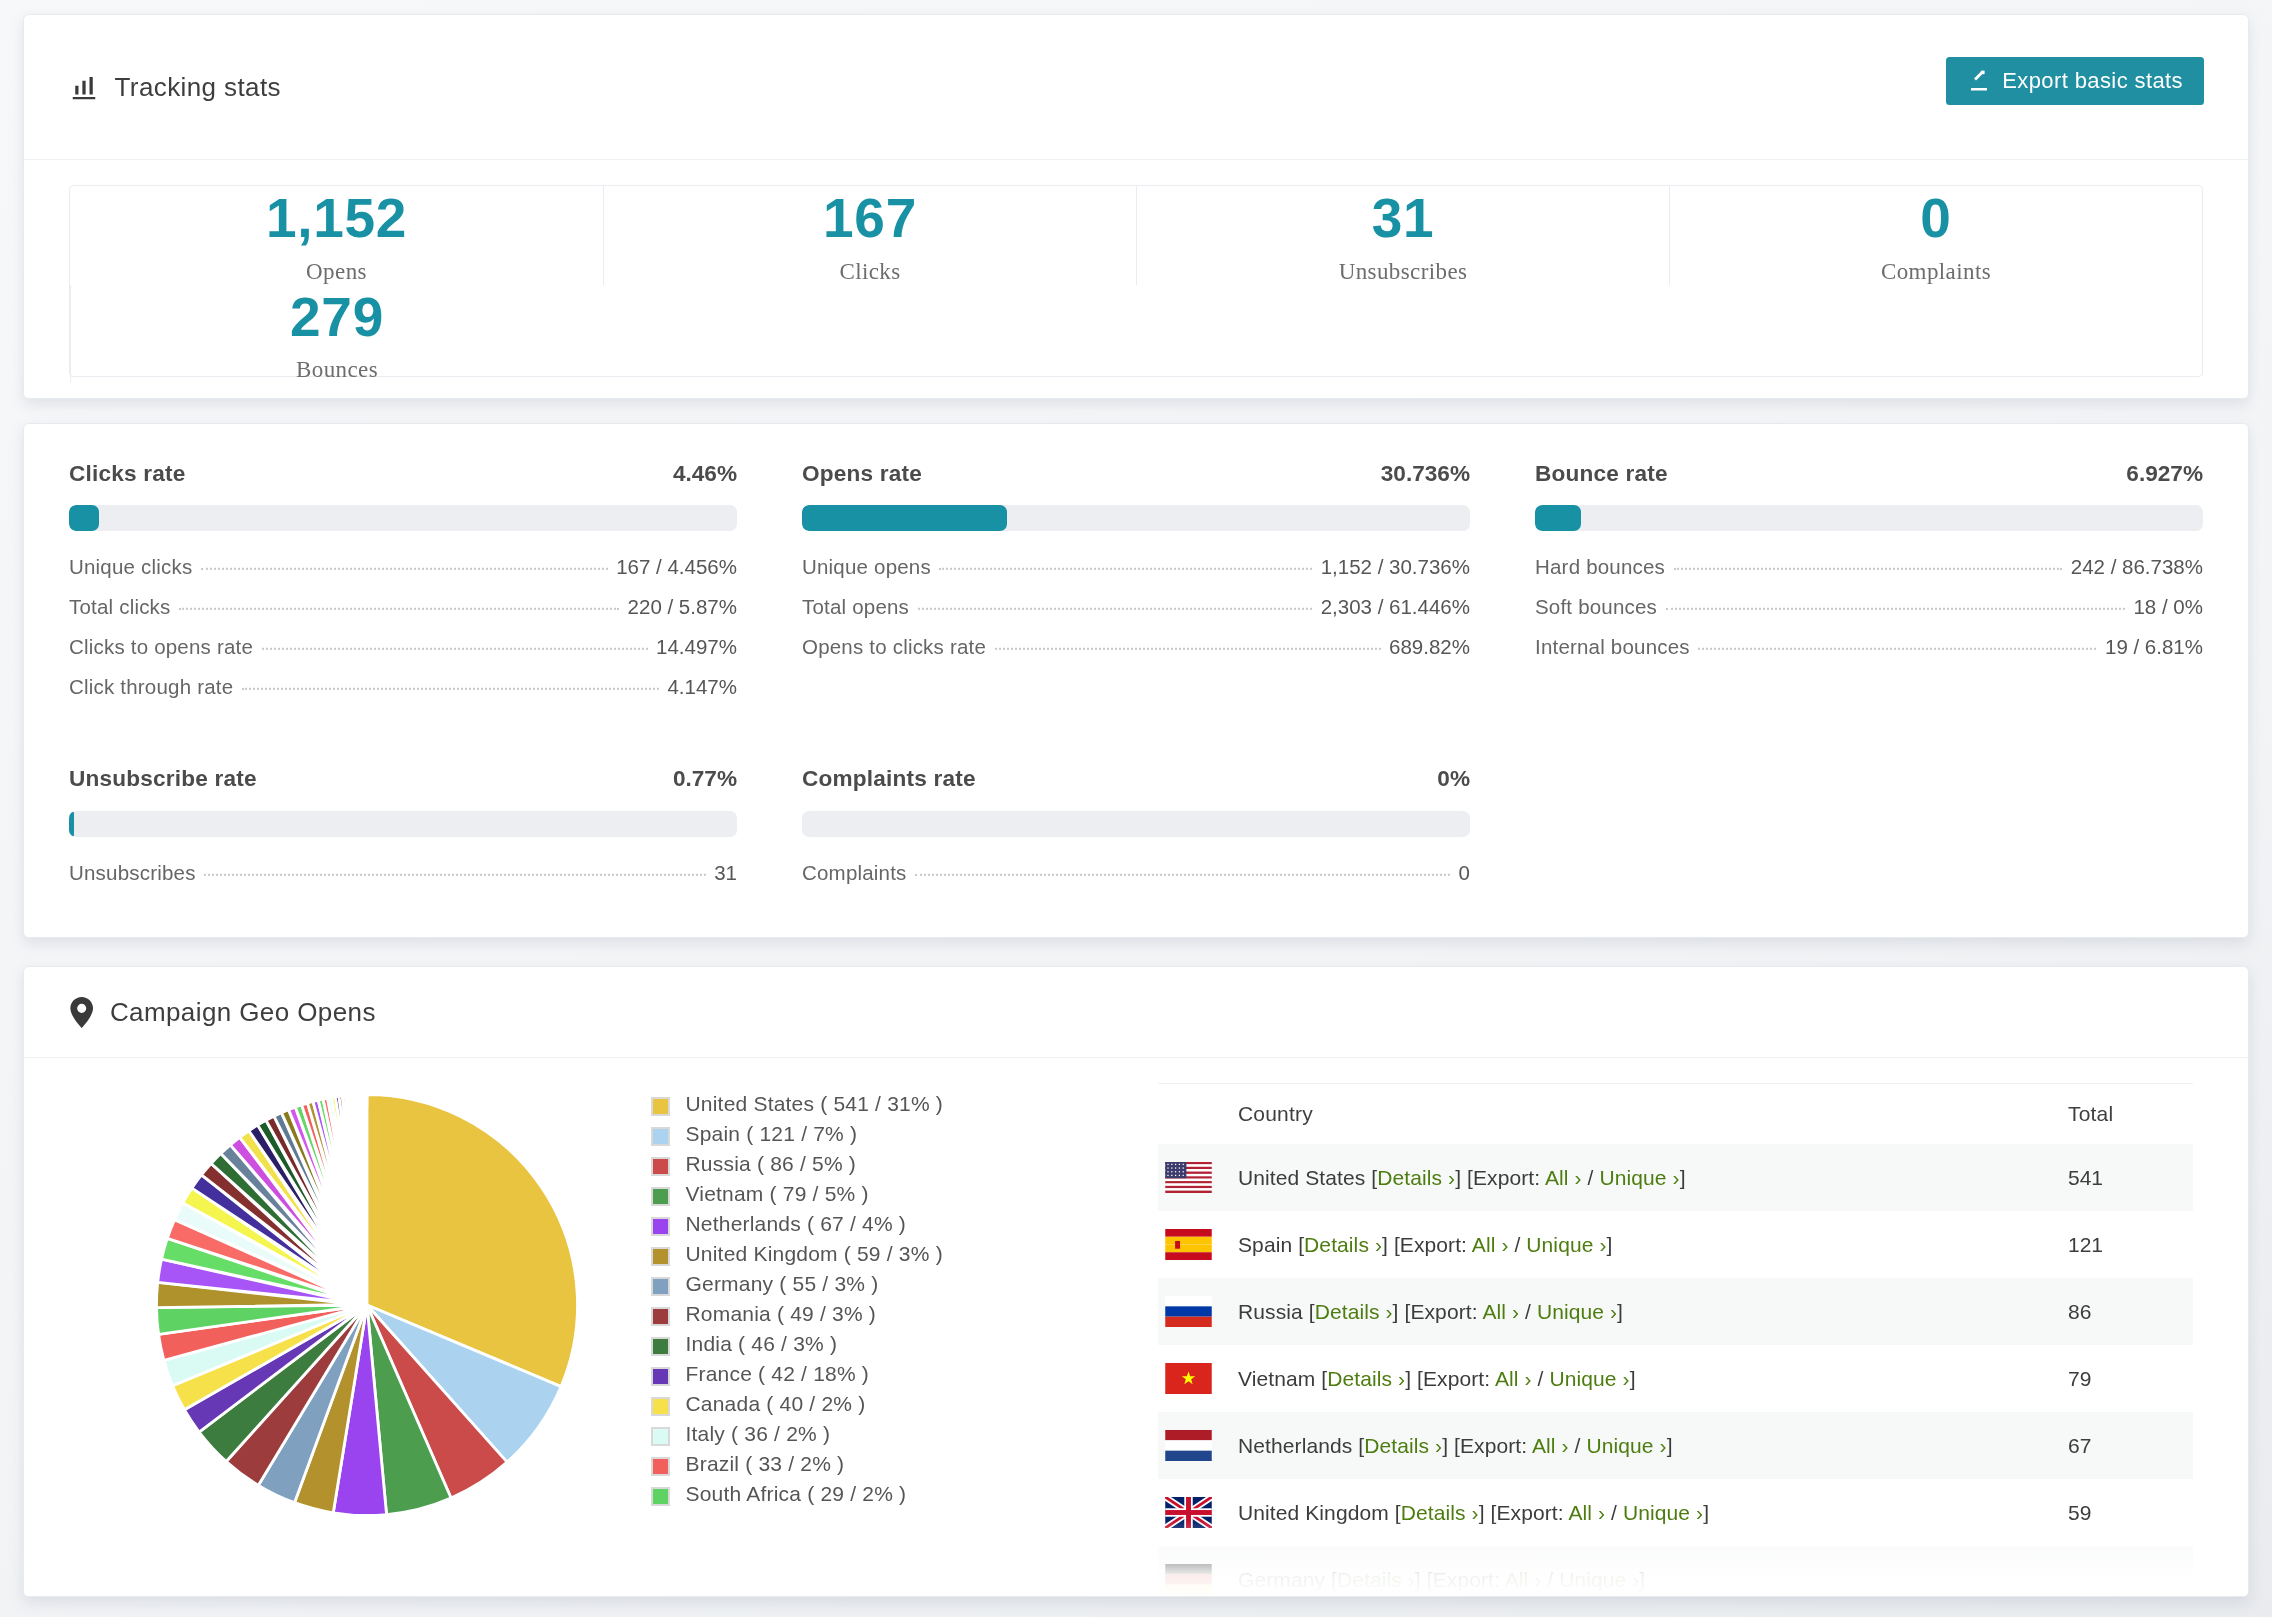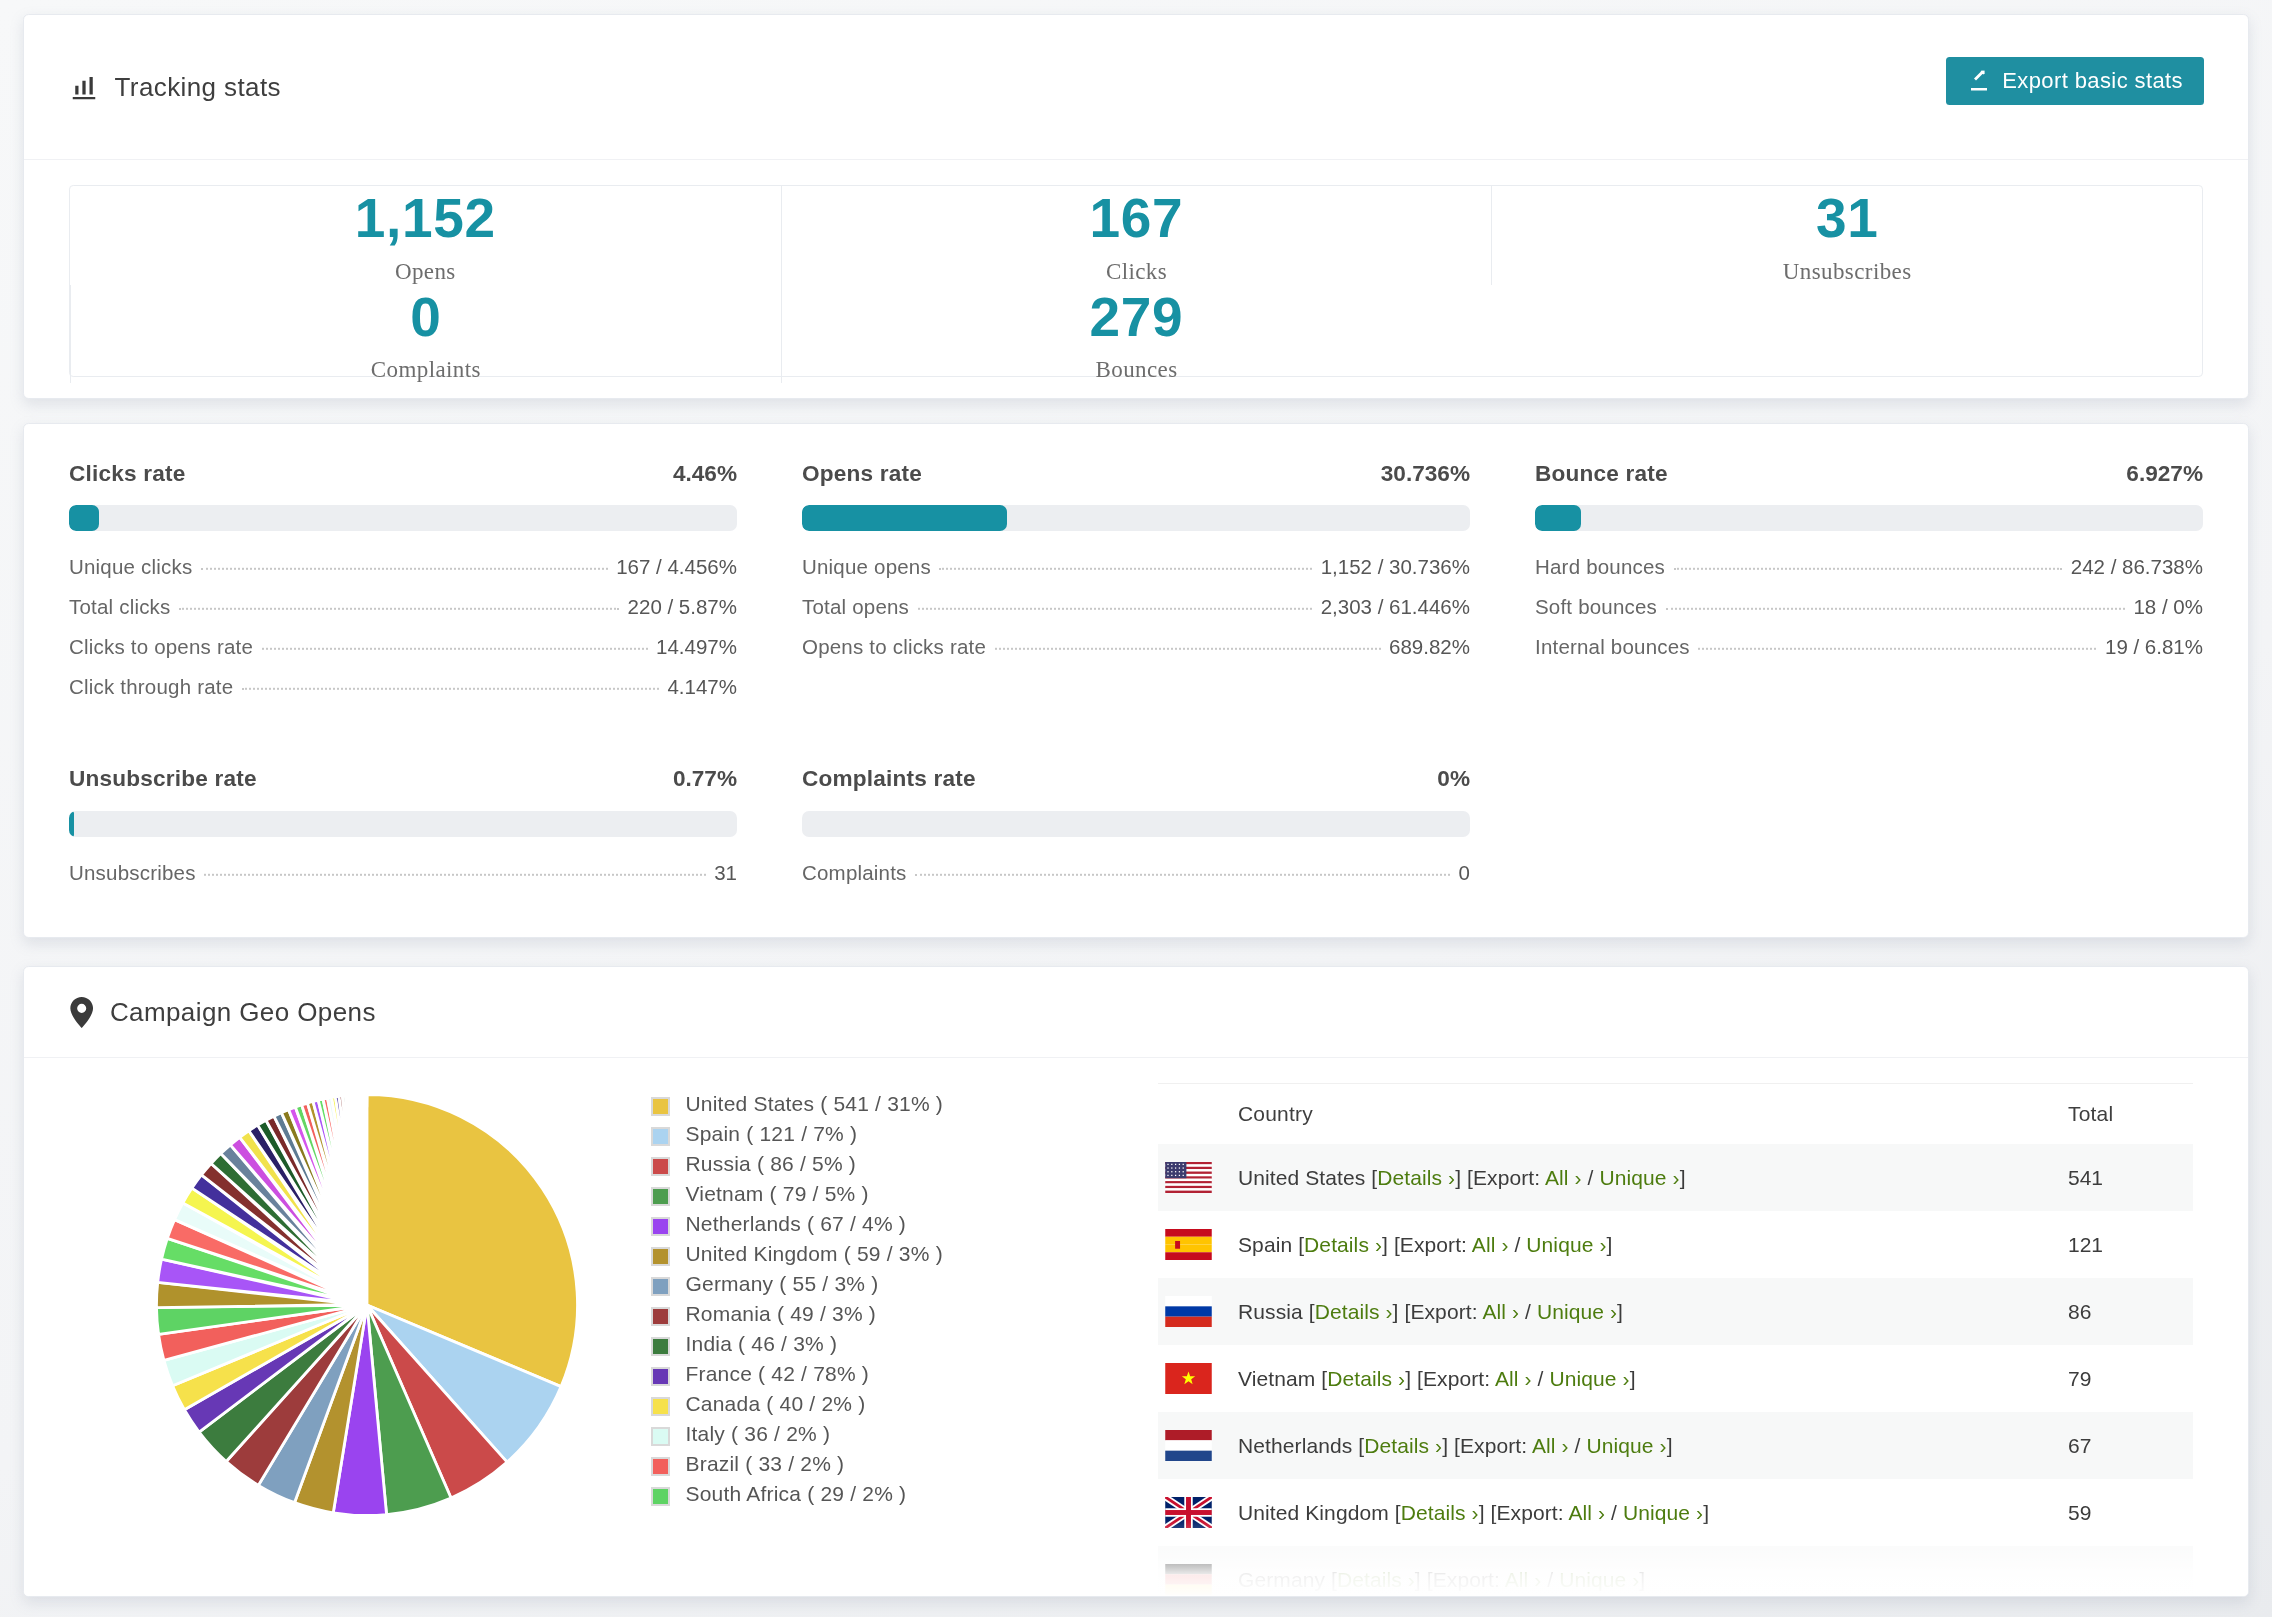--- a/index.html
+++ b/index.html
@@ -26,21 +26,21 @@
   #card-tracking .card-head { height:145px; }
   .export-btn {
     position:absolute; right:44px; top:42px; height:48px;
     background:#1f8fa1; color:#fff; border:none; border-radius:3.5px;
     font-family:inherit; font-size:22px; letter-spacing:0.4px;
     display:flex; align-items:center; gap:11.3px; padding:16px 21px; cursor:pointer;
   }
   .stats-strip {
     margin:25.4px 45px 0 45px; height:192px;
     border:0.7px solid #e9ecf0; border-radius:4.2px;
-    display:grid; grid-template-columns:repeat(3,1fr);
+    display:grid; grid-template-columns:repeat(4,1fr);
   }
   .stat-cell {
     display:flex; flex-direction:column; align-items:center; justify-content:center;
     gap:8.5px; border-left:0.7px solid #e9ecf0;
   }
   .stat-cell:first-child { border-left:none; }
   .stat-value { font-size:55px; font-weight:700; color:#1791a3; letter-spacing:0.7px; }
   .stat-label { font-size:23px; color:#6d6d6d; letter-spacing:0.4px;font-family:Liberation Serif, serif; }
 
   
@@ -375,21 +375,21 @@
     <span class="legend-label">Romania ( 49 / 3% )</span>
   </div>
 
   <div class="legend-item">
     <span class="legend-swatch" style="background: rgb(60, 124, 62);"></span>
     <span class="legend-label">India ( 46 / 3% )</span>
   </div>
 
   <div class="legend-item">
     <span class="legend-swatch" style="background: rgb(103, 56, 181);"></span>
-    <span class="legend-label">France ( 42 / 78% )</span>
+    <span class="legend-label">France ( 42 / 18% )</span>
   </div>
 
   <div class="legend-item">
     <span class="legend-swatch" style="background: rgb(246, 225, 75);"></span>
     <span class="legend-label">Canada ( 40 / 2% )</span>
   </div>
 
   <div class="legend-item">
     <span class="legend-swatch" style="background: rgb(218, 251, 243);"></span>
     <span class="legend-label">Italy ( 36 / 2% )</span>

